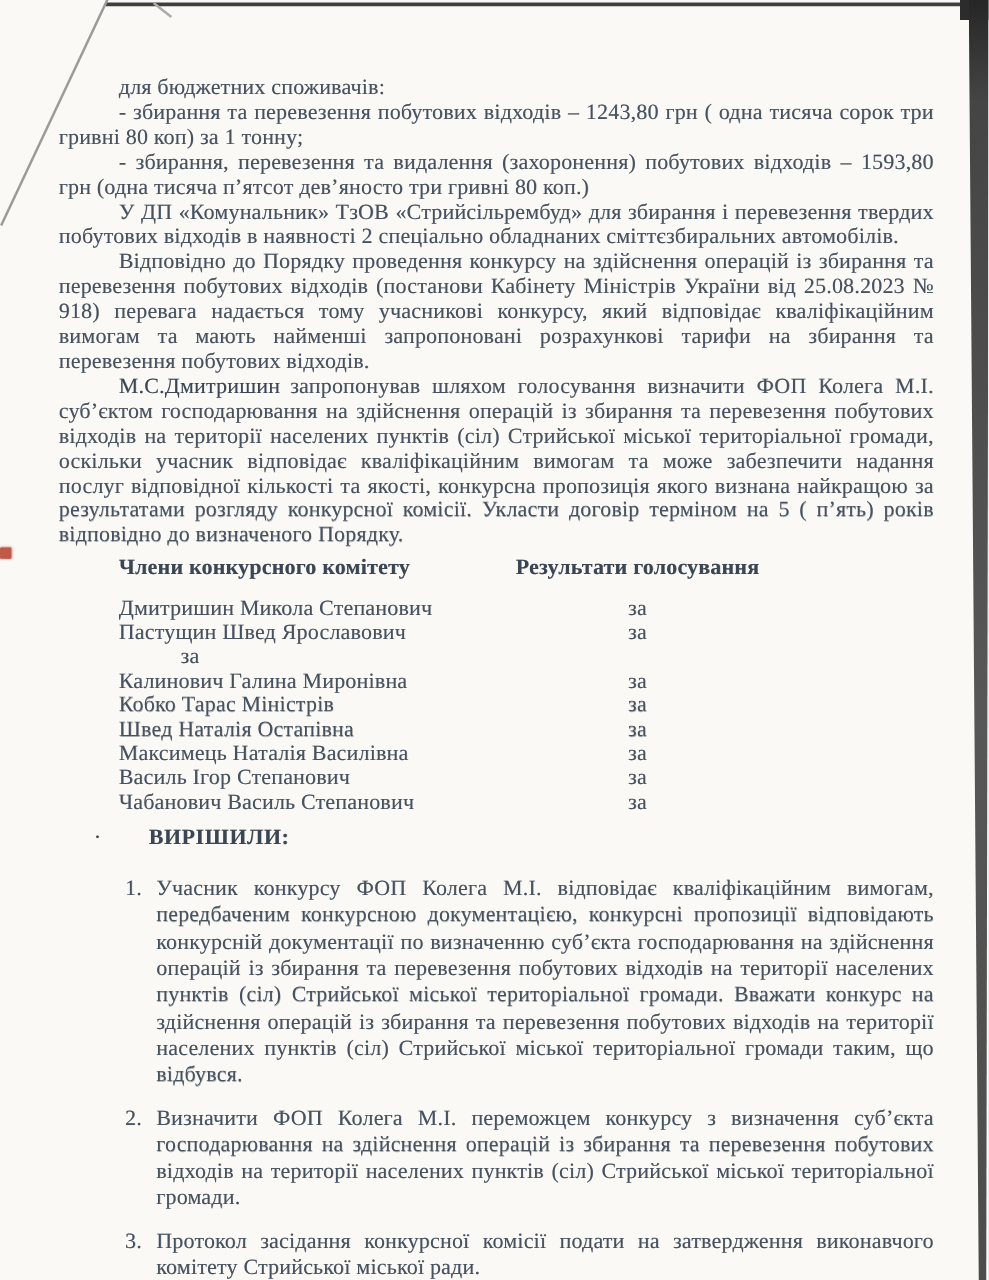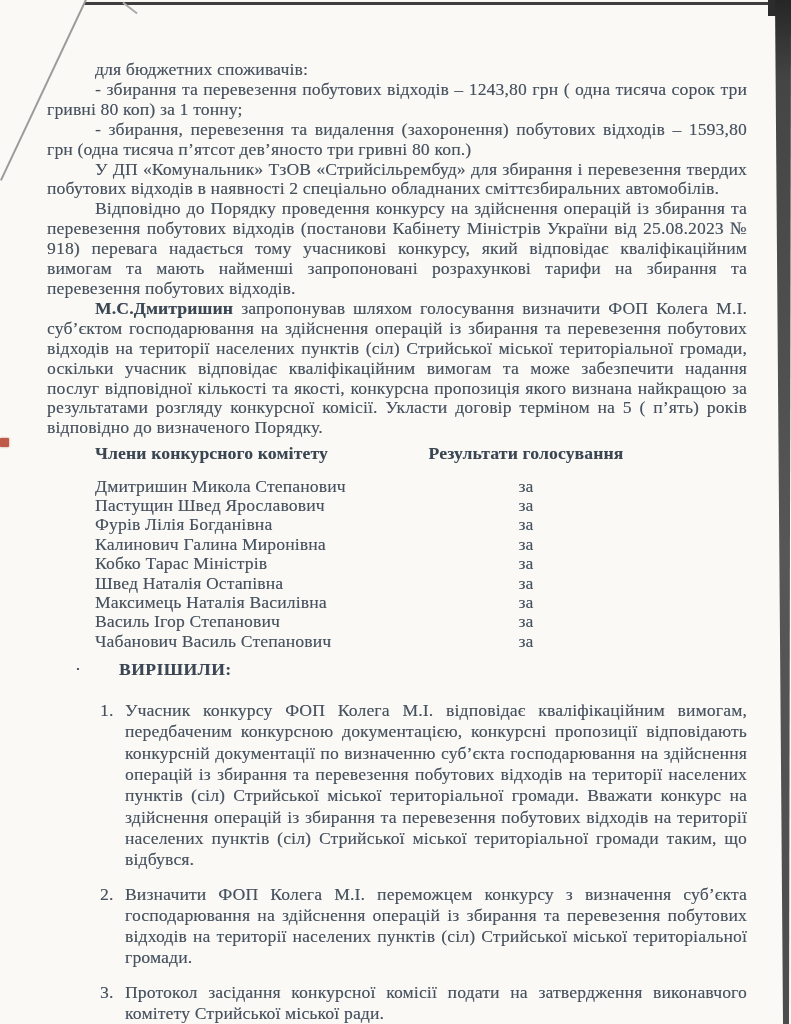--- a/index.html
+++ b/index.html
@@ -41,24 +41,24 @@
     background:#c05a48; border-radius:1px; box-shadow:0 0 2px rgba(192,90,72,.8);
   }
   
   .content {
     position:absolute; left:47px; top:60px; width:700px;
     font-size:17.5px; line-height:19.9px; letter-spacing:.2px;
     text-shadow:.3px .3px .4px rgba(71,82,95,.45);
   }
   p.body { text-align:justify; text-indent:48px; }
   .u { text-underline-offset:2.5px; }
-  .speaker { font-weight:bold; color:#3b4653; margin-right:8px; }
+  .speaker { font-weight:normal; color:#3b4653; margin-right:8px; }
   
   .vote-table { margin-top:6px; line-height:19.4px; }
-  .vt-row { display:flex;gap:16px; }
+  .vt-row { display:flex; }
   .vt-header { font-weight:bold; color:#3b4653; margin-bottom:13px; }
   .vt-name { width:358px; padding-left:48px; }
   .vt-vote { width:210px; text-align:center; }
   
   .decided { display:flex; margin-top:9px; }
   .decided .dot { margin-left:28px; width:44px; color:#3b4653; }
   .decided .lbl { font-weight:bold; color:#3b4653; letter-spacing:.5px; }
   
   .decisions { margin-top:20px; margin-left:53px; list-style:none; }
   .decision { display:flex; margin-bottom:13px; line-height:21.3px; }
@@ -98,21 +98,20 @@
       </div>
       <div class="vt-row">
         <div class="vt-name">Дмитришин Микола Степанович</div>
         <div class="vt-vote">за</div>
       </div>
       <div class="vt-row">
         <div class="vt-name">Пастущин Швед Ярославович</div>
         <div class="vt-vote">за</div>
       </div>
       <div class="vt-row">
-        <div class="vt-name">Фурів Лілія Богданівна</div>
         <div class="vt-vote">за</div>
       </div>
       <div class="vt-row">
         <div class="vt-name">Калинович Галина Миронівна</div>
         <div class="vt-vote">за</div>
       </div>
       <div class="vt-row">
         <div class="vt-name">Кобко Тарас Міністрів</div>
         <div class="vt-vote">за</div>
       </div>

